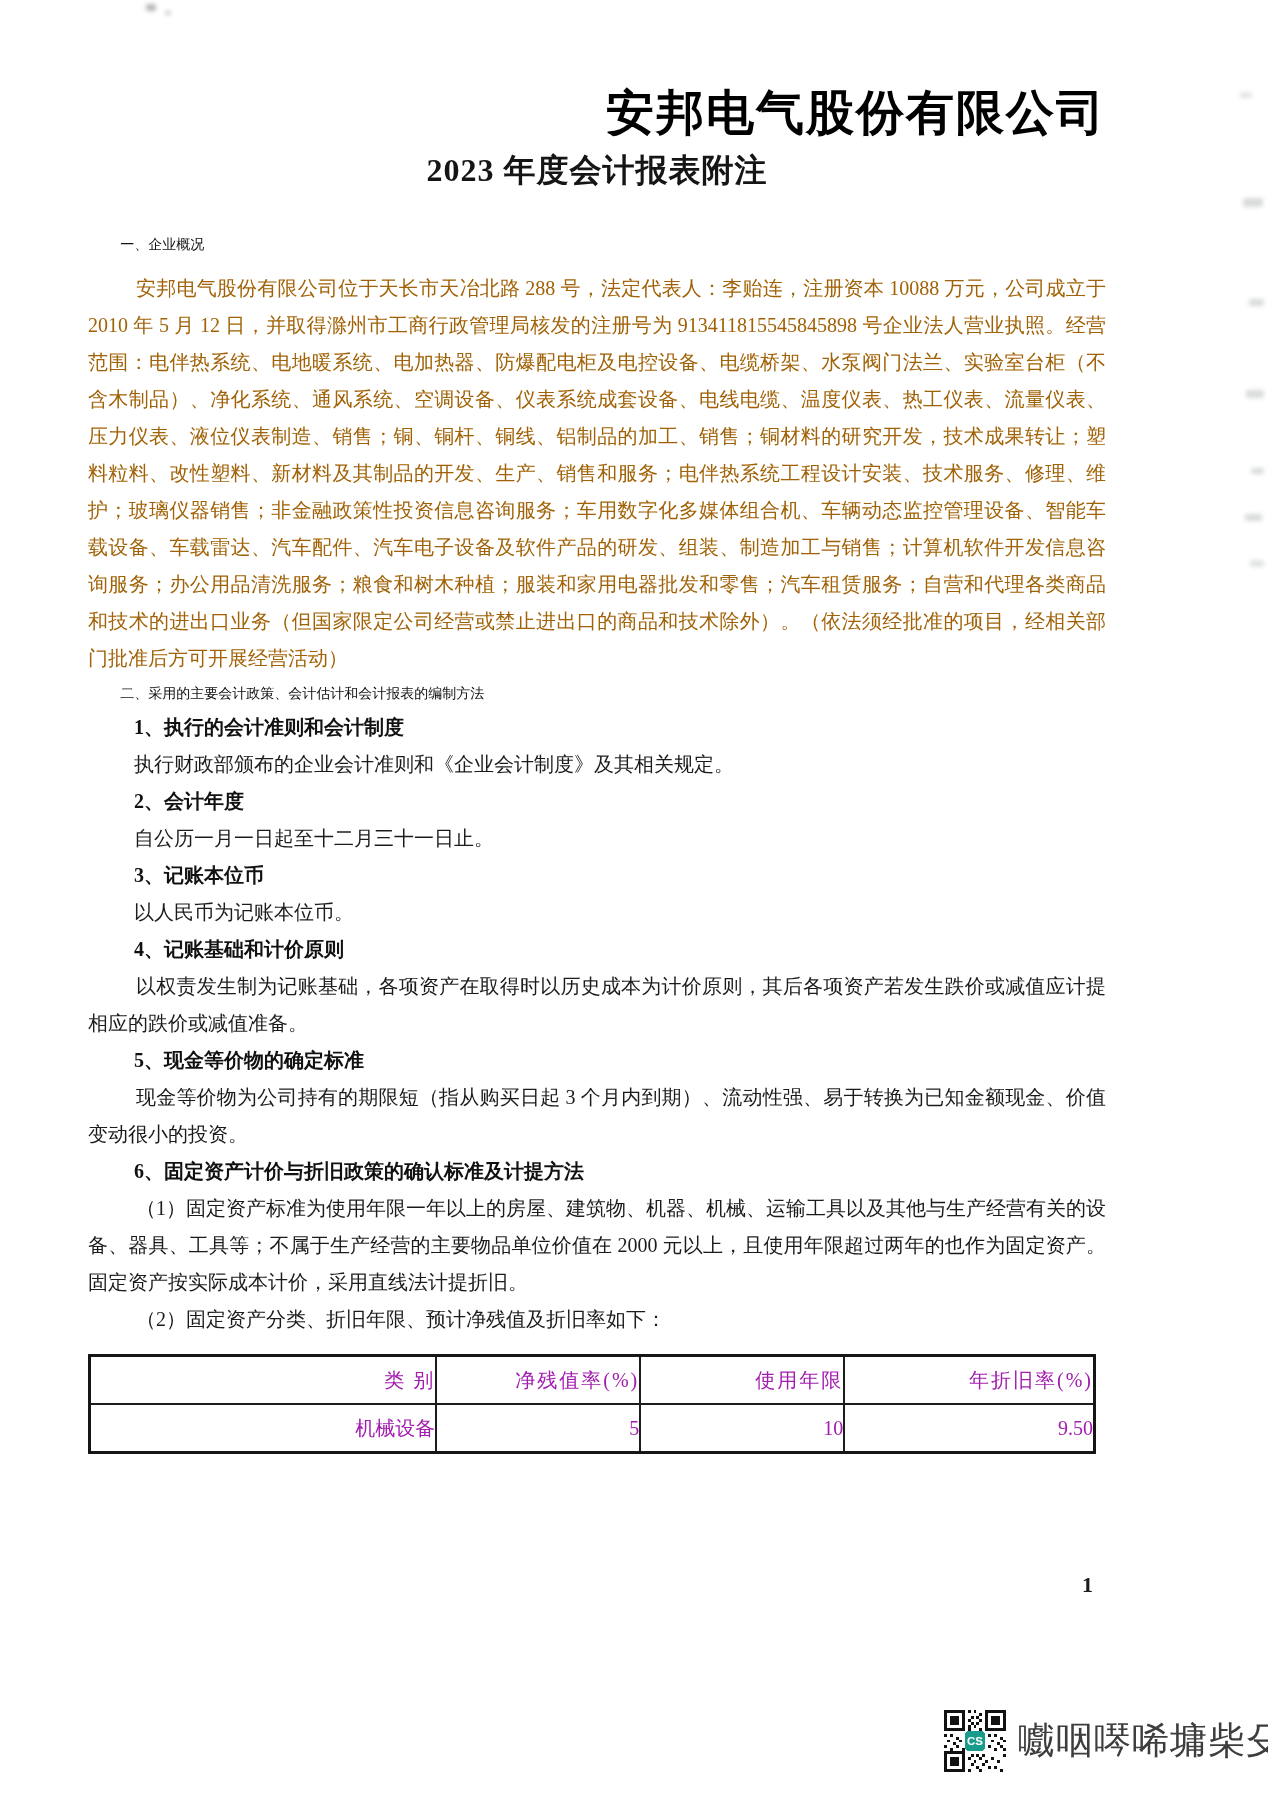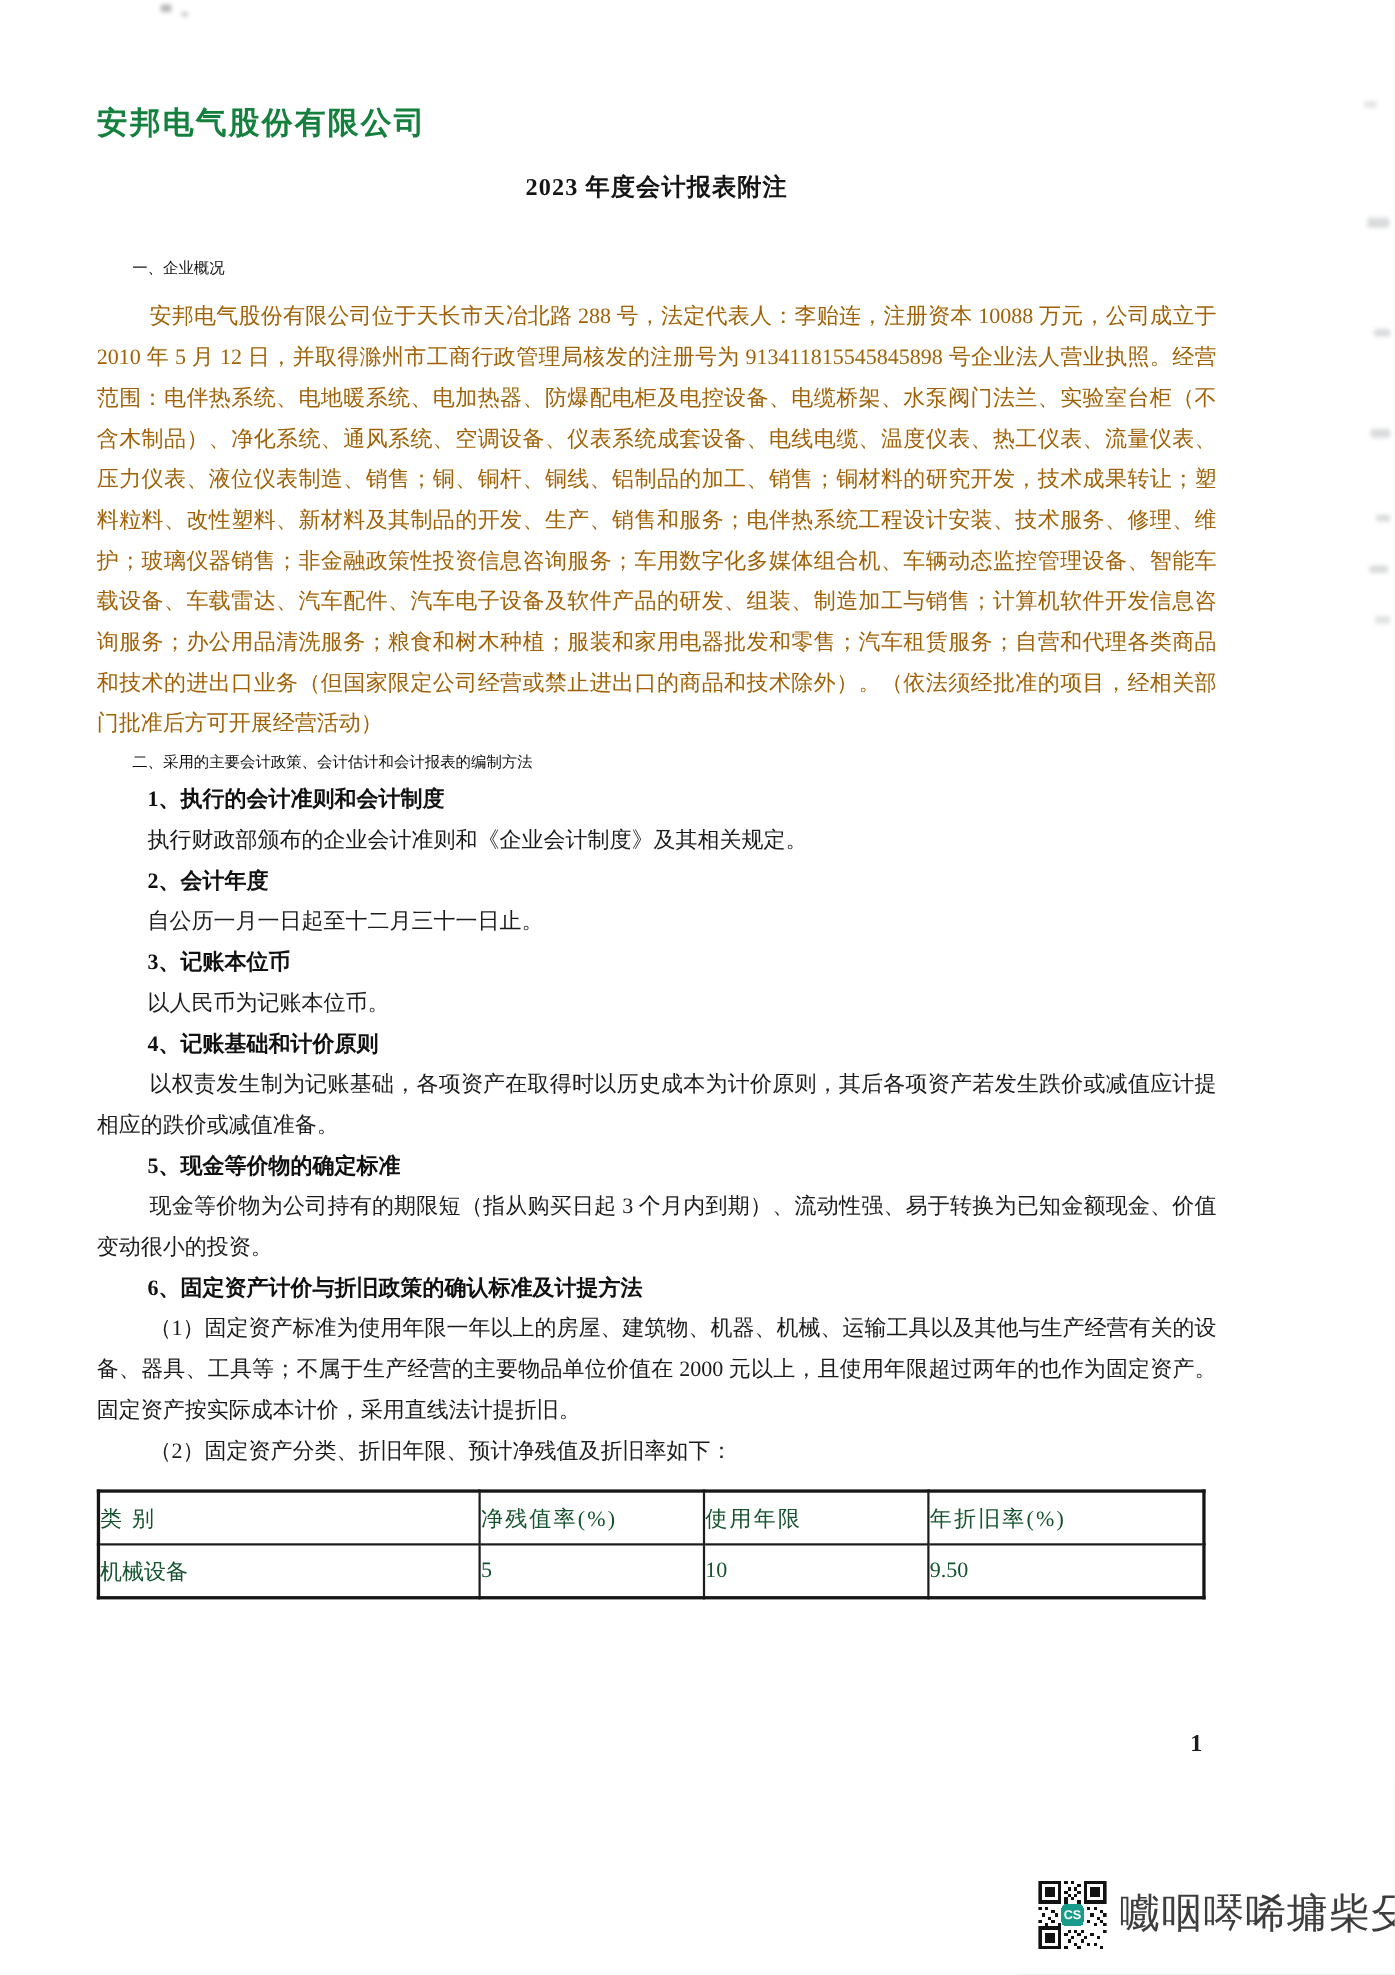--- a/index.html
+++ b/index.html
@@ -11,30 +11,30 @@
     overflow:hidden;
     font-family:"Liberation Serif","DejaVu Serif",serif;
     color:#1b1b1b;
   }
   .content{
     position:absolute;
     left:88px;top:90px;
     width:1018px;
   }
   .doc-title{
-    text-align:left;
-    font-size:28px;
+    text-align:right;
+    font-size:48px;
     font-weight:bold;
     line-height:46px;
     letter-spacing:2px;
-    color:#15803d;
+    color:#000000;
   }
   .doc-subtitle{
     text-align:center;
-    font-size:22px;
+    font-size:32px;
     font-weight:bold;
     line-height:44px;
     margin-top:12px;
     letter-spacing:1px;
     color:#151515;
   }
   .h-main{
     font-size:14px;
     font-weight:normal;
     line-height:30px;
@@ -72,27 +72,27 @@
     color:#1b1b1b;
   }
   table.dep{
     border-collapse:collapse;
     width:1008px;
     margin-top:16px;
     table-layout:fixed;
   }
   table.dep th, table.dep td{
     border:2px solid #1c1c1c;
-    text-align:left;
+    text-align:right;
     font-size:20px;
     font-weight:normal;
     padding:0;
     height:46px;
     vertical-align:middle;
-    color:#14532d;
+    color:#a21caf;
   }
   table.dep{border:3px solid #161616;}
   table.dep col.c1{width:34.5%;}
   table.dep col.c2{width:20.3%;}
   table.dep col.c3{width:20.3%;}
   table.dep col.c4{width:24.9%;}
   table.dep th{letter-spacing:2px;}
   .page-number{
     position:absolute;
     left:1082px;top:1572px;

